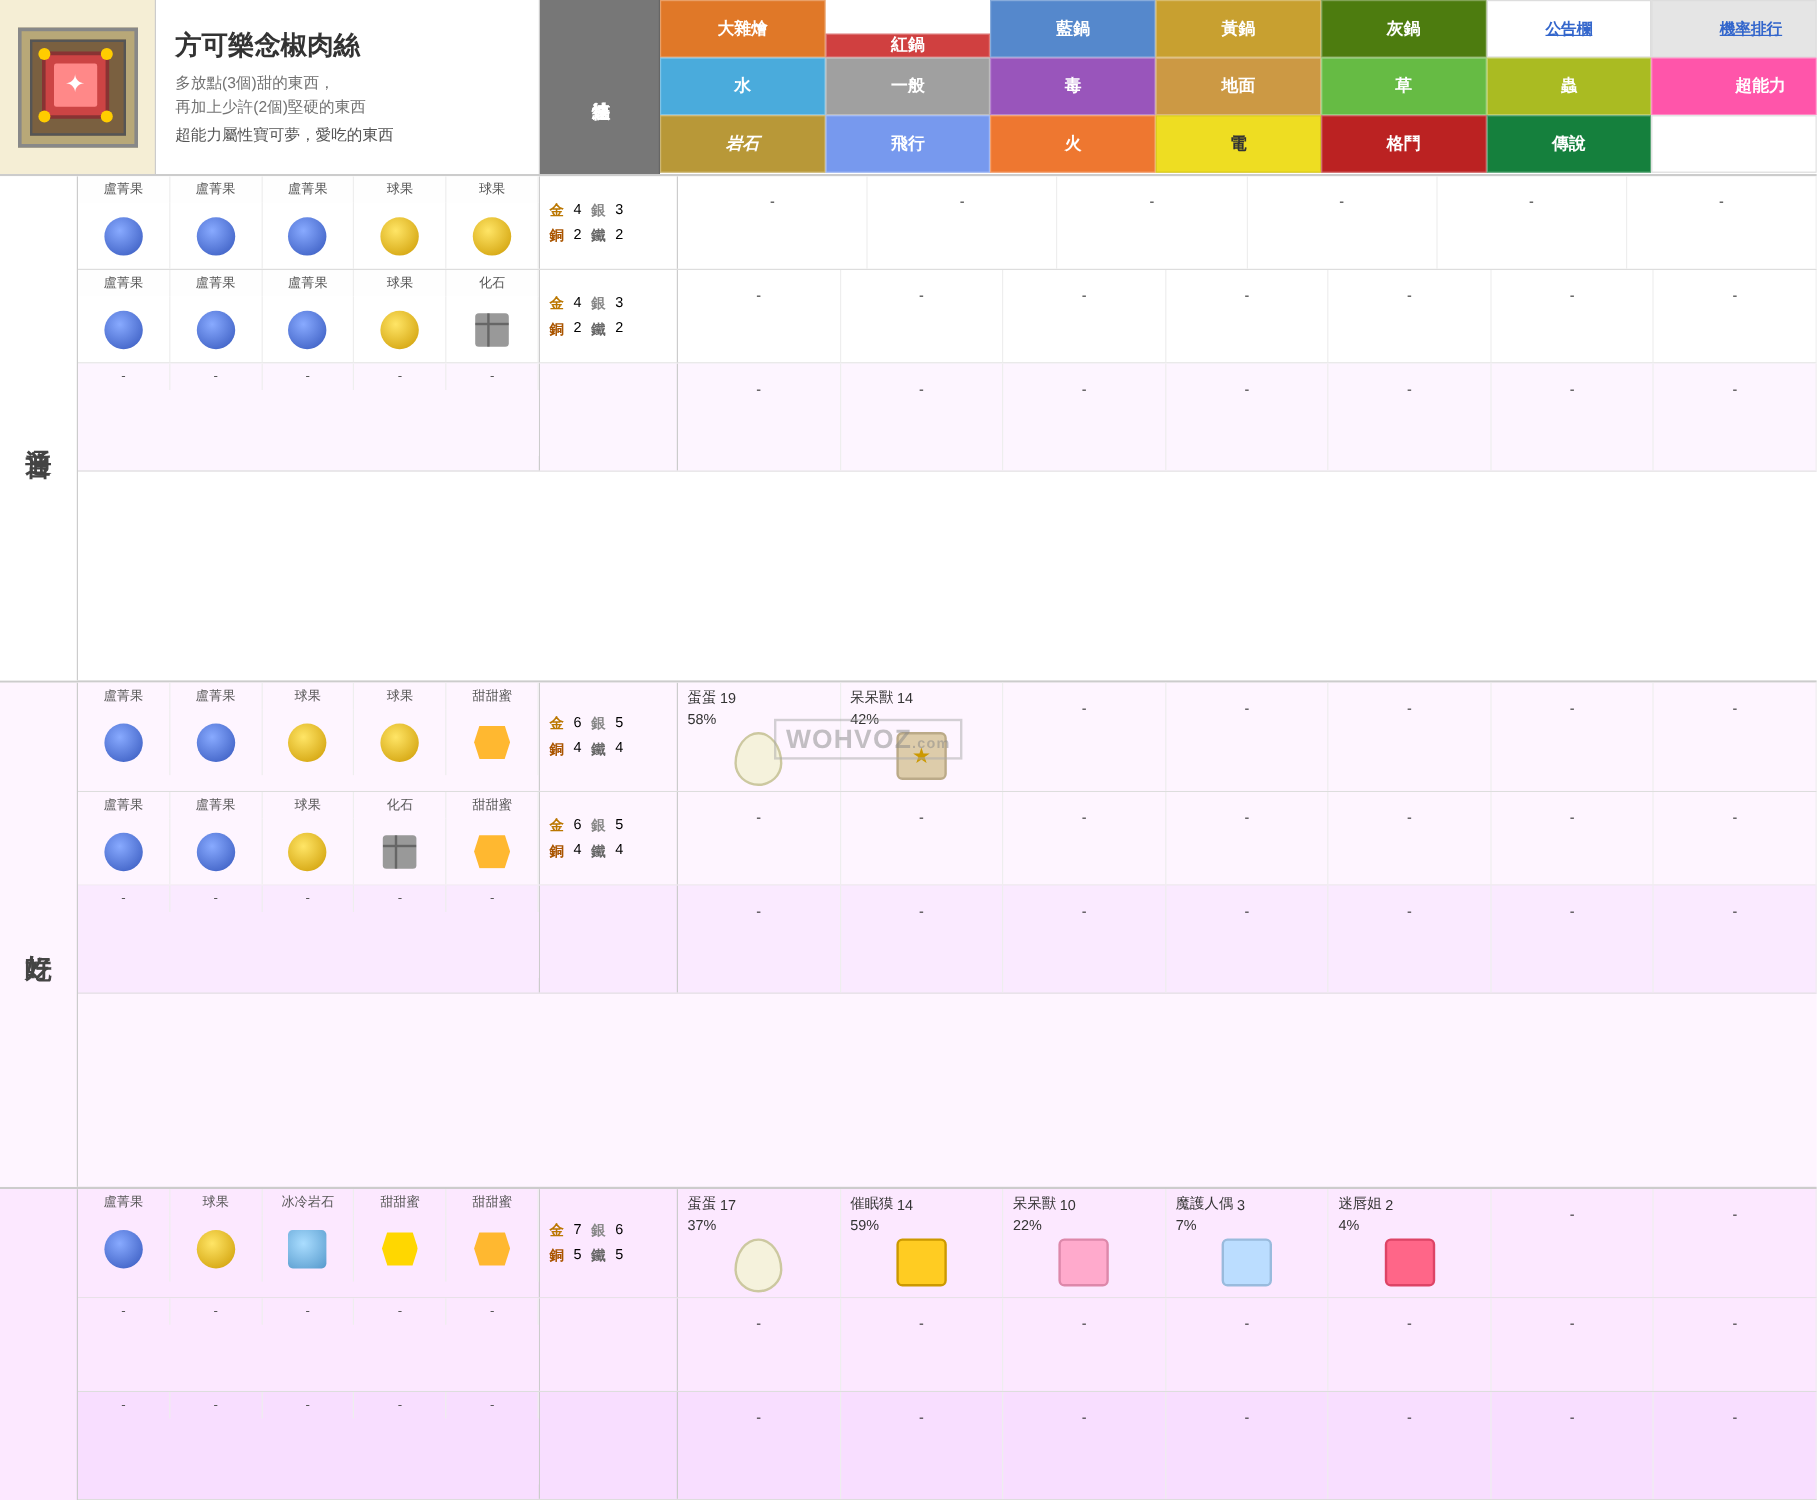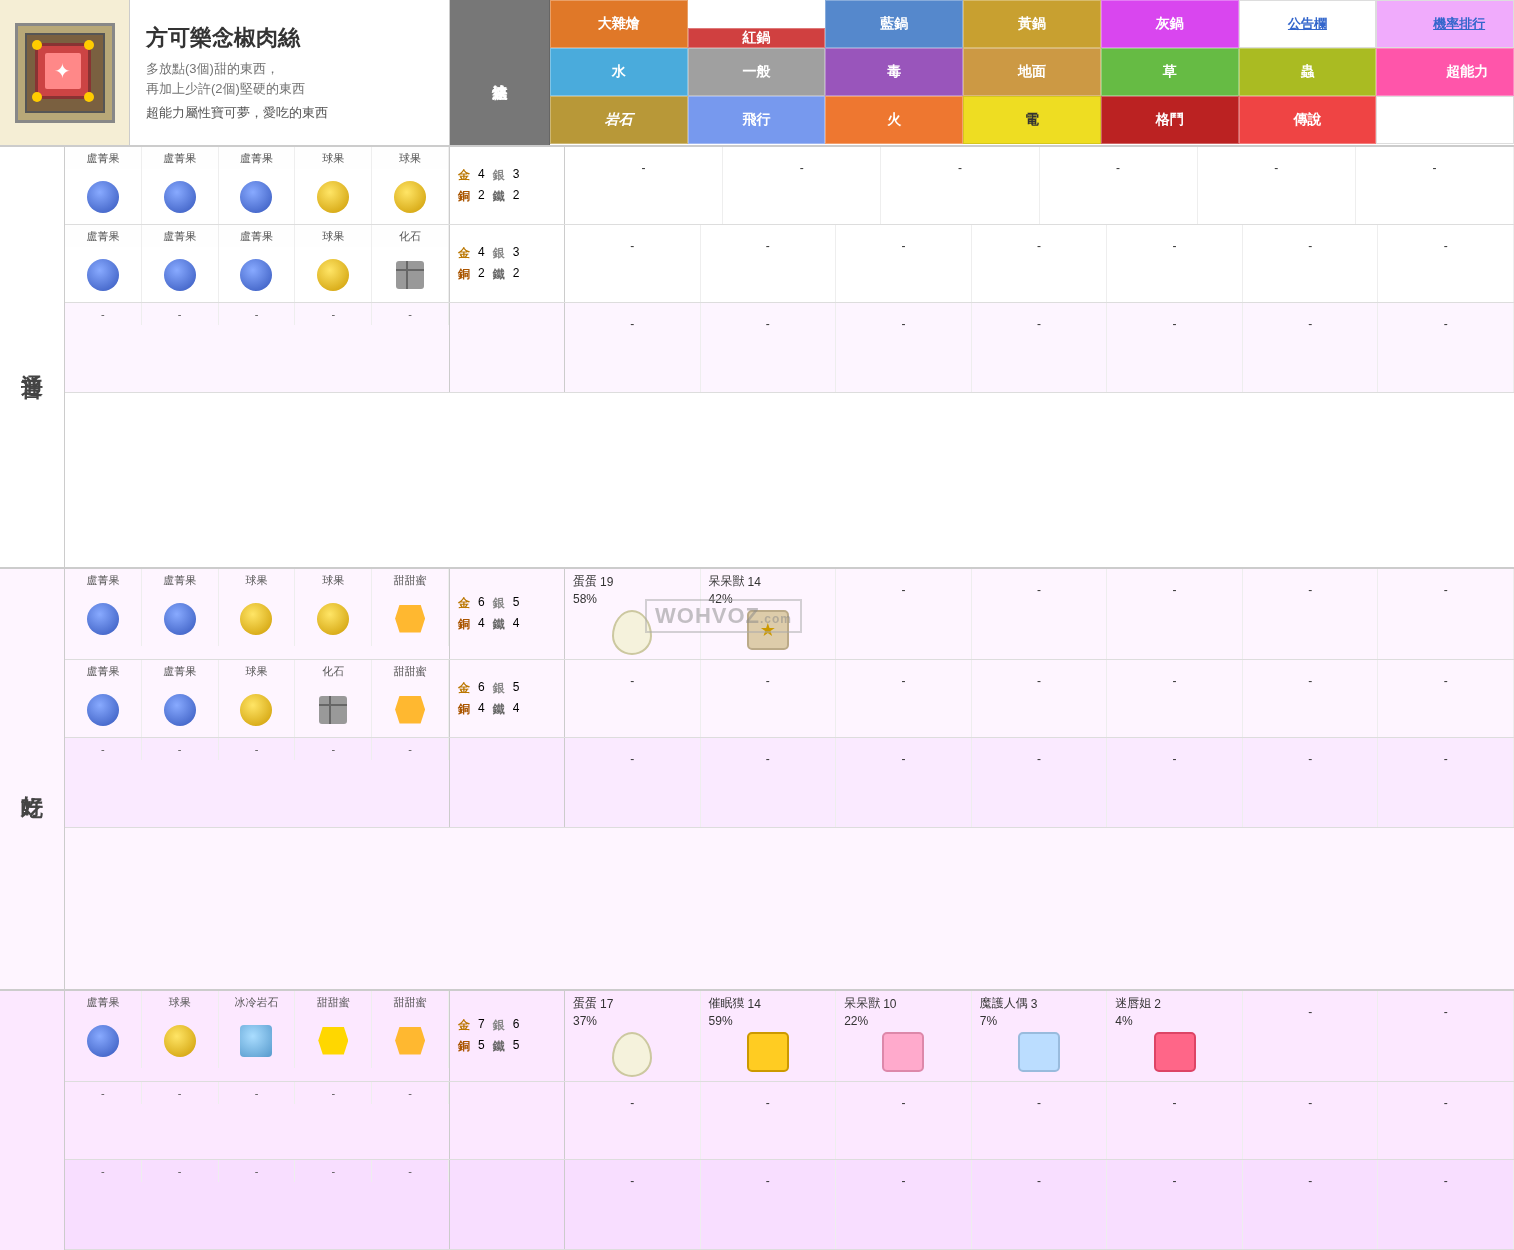--- a/index.html
+++ b/index.html
@@ -88,38 +88,38 @@
     </div>
 
     <div style="width:100px; background:#777; display:flex; align-items:center; justify-content:center; color:white; font-size:15px; font-weight:bold; border-right:1px solid #666; writing-mode:vertical-rl;">快速連結</div>
 
     <div style="flex:1; display:grid; grid-template-columns: repeat(5,1fr) 1fr 1fr; grid-template-rows: 48px 48px 48px;">
 
       <div class="type-cell" style="background:#E07828; border:1px solid rgba(255,255,255,0.3);">大雜燴</div>
       <div class="type-cell" style="background:#D04040; border:1px solid rgba(255,255,255,0.3);margin-top:28px;">紅鍋</div>
       <div class="type-cell" style="background:#5588CC; border:1px solid rgba(255,255,255,0.3);">藍鍋</div>
       <div class="type-cell" style="background:#C8A030; border:1px solid rgba(255,255,255,0.3);">黃鍋</div>
-      <div class="type-cell" style="background:#d946ef; border:1px solid rgba(255,255,255,0.3);">灰鍋</div>
+      <div class="type-cell" style="background:#4d7c0f; border:1px solid rgba(255,255,255,0.3);">灰鍋</div>
       <div class="type-cell" style="background:#fff; color:#3366cc; text-decoration:underline; font-size:13px; border:1px solid #ddd;">公告欄</div>
-      <div class="type-cell" style="background:#f0abfc; color:#3366cc; text-decoration:underline; font-size:13px; border:1px solid #ddd;padding-left:28px;">機率排行</div>
+      <div class="type-cell" style="background:#e5e5e5; color:#3366cc; text-decoration:underline; font-size:13px; border:1px solid #ddd;padding-left:28px;">機率排行</div>
 
       <div class="type-cell" style="background:#4AABDC; border:1px solid rgba(255,255,255,0.3);">水</div>
       <div class="type-cell" style="background:#A0A0A0; border:1px solid rgba(255,255,255,0.3);">一般</div>
       <div class="type-cell" style="background:#9955BB; border:1px solid rgba(255,255,255,0.3);">毒</div>
       <div class="type-cell" style="background:#CC9944; border:1px solid rgba(255,255,255,0.3);">地面</div>
       <div class="type-cell" style="background:#66BB44; border:1px solid rgba(255,255,255,0.3);">草</div>
       <div class="type-cell" style="background:#AABB22; border:1px solid rgba(255,255,255,0.3);">蟲</div>
       <div class="type-cell" style="background:#FF55AA; border:1px solid rgba(255,255,255,0.3);padding-left:44px;">超能力</div>
 
       <div class="type-cell" style="background:#B89838; border:1px solid rgba(255,255,255,0.3);font-style:italic;">岩石</div>
       <div class="type-cell" style="background:#7799EE; border:1px solid rgba(255,255,255,0.3);">飛行</div>
       <div class="type-cell" style="background:#EE7730; border:1px solid rgba(255,255,255,0.3);">火</div>
       <div class="type-cell" style="background:#EEDD22; color:#333; border:1px solid rgba(0,0,0,0.1);">電</div>
       <div class="type-cell" style="background:#BB2222; border:1px solid rgba(255,255,255,0.3);">格鬥</div>
-      <div class="type-cell" style="background:#ef4444; border:1px solid rgba(255,255,255,0.3);">傳說</div>
+      <div class="type-cell" style="background:#15803d; border:1px solid rgba(255,255,255,0.3);">傳說</div>
       <div class="type-cell" style="background:#fff; border:1px solid #ddd;"></div>
     </div>
   </div>
 
   <div class="section-wrapper" style="background:#fff;">
     <div class="section-cat" style="min-height:420px;">
       <span>普通</span>
     </div>
     <div class="section-inner">
 

